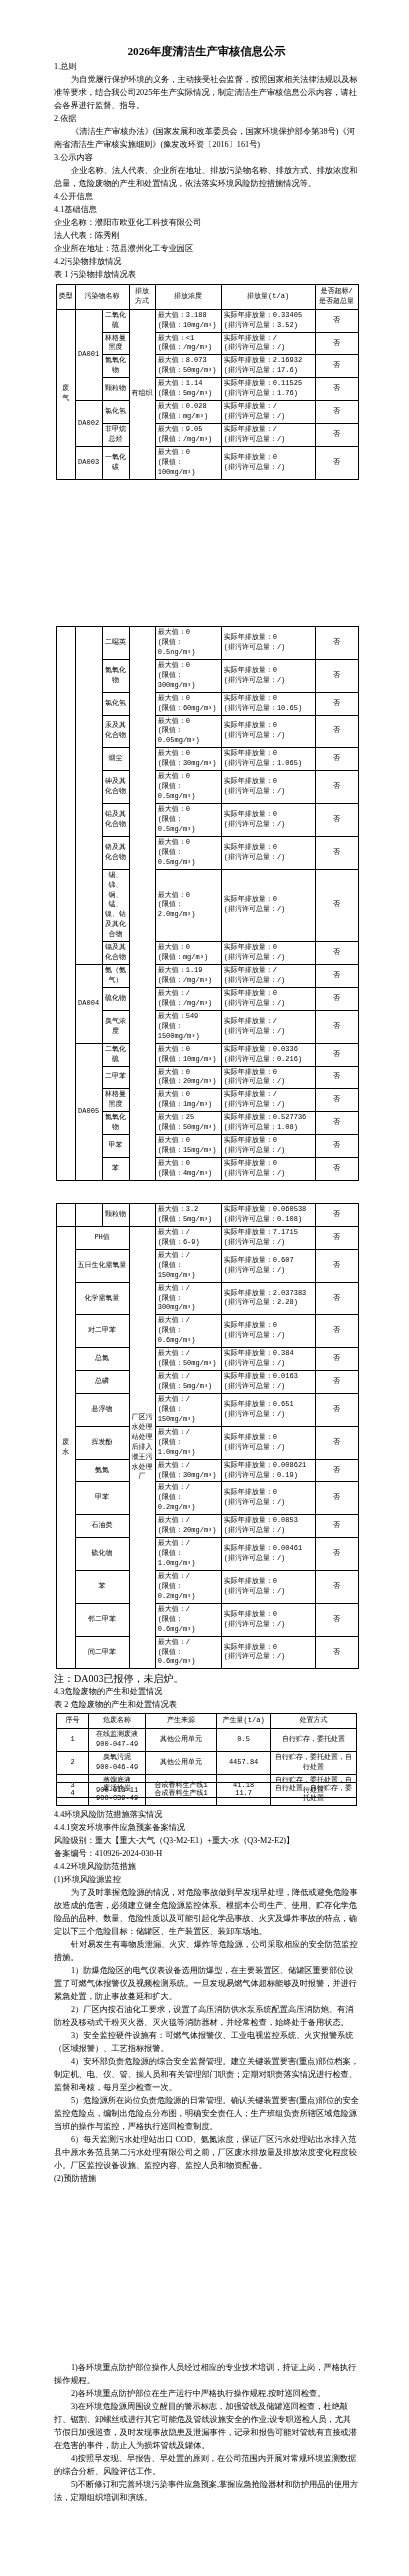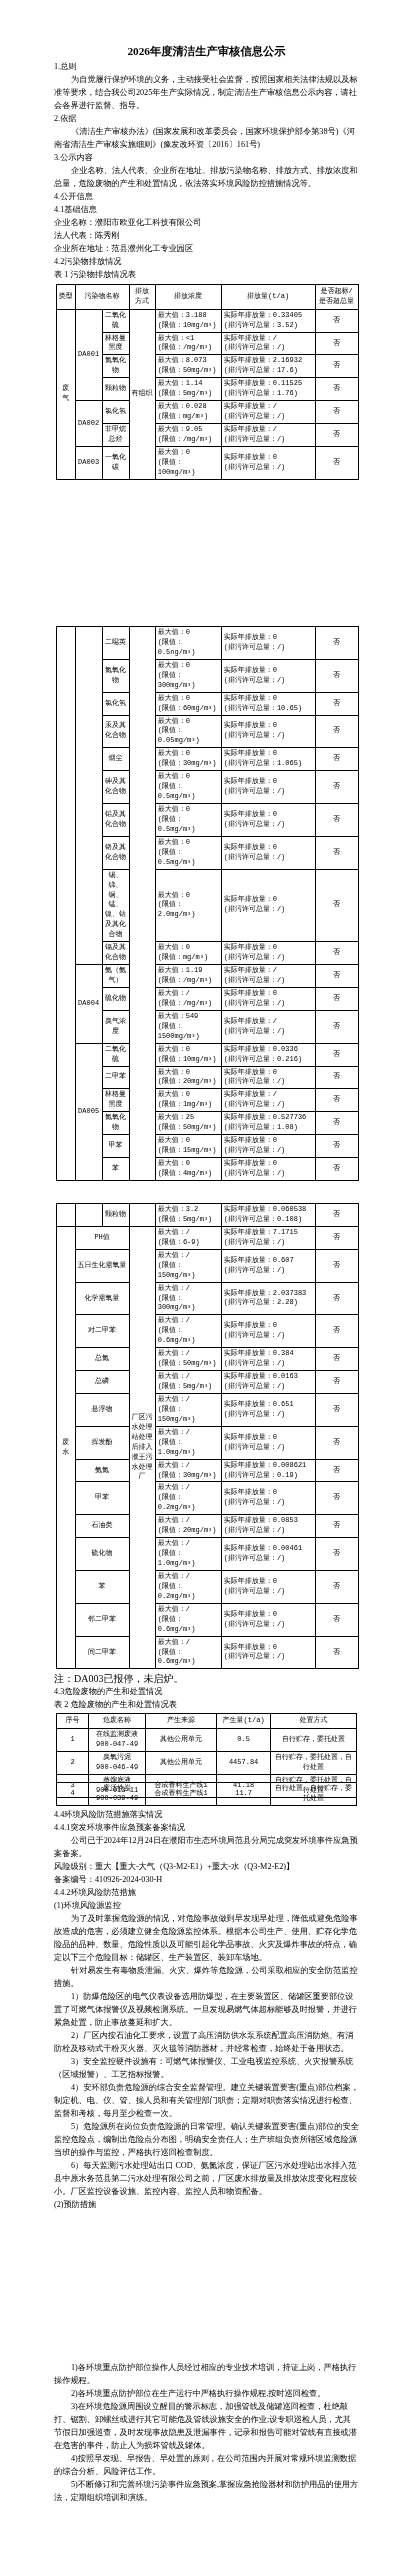--- a/index.html
+++ b/index.html
@@ -537,21 +537,20 @@
               <td>合成香料生产线1</td>
               <td>11.7</td>
               <td>自行处置，自行贮存，委托处置</td>
             </tr>
           </tbody>
         </table>
       </div>
     <div class="doc-text sp-sm">
         <div class="line h">4.4环境风险防范措施落实情况</div>
         <div class="line h">4.4.1突发环境事件应急预案备案情况</div>
-        <div class="line p">公司已于2024年12月24日在濮阳市生态环境局范县分局完成突发环境事件应急预案备案。</div>
         <div class="line h">风险级别：重大【重大-大气（Q3-M2-E1）+重大-水（Q3-M2-E2)】</div>
         <div class="line h">备案编号：410926-2024-030-H</div>
         <div class="line h">4.4.2环境风险防范措施</div>
         <div class="line h">(1)环境风险源监控</div>
         <div class="line p">为了及时掌握危险源的情况，对危险事故做到早发现早处理，降低或避免危险事故造成的危害，必须建立健全危险源监控体系。根据本公司生产、使用、贮存化学危险品的品种、数量、危险性质以及可能引起化学品事故、火灾及爆炸事故的特点，确定以下三个危险目标：储罐区、生产装置区、装卸车场地。</div>
         <div class="line p">针对易发生有毒物质泄漏、火灾、爆炸等危险源，公司采取相应的安全防范监控措施。</div>
         <div class="line p">1）防爆危险区的电气仪表设备选用防爆型，在主要装置区、储罐区重要部位设置了可燃气体报警仪及视频检测系统。一旦发现易燃气体超标能够及时报警，并进行紧急处置，防止事故蔓延和扩大。</div>
         <div class="line p">2）厂区内按石油化工要求，设置了高压消防供水泵系统配置高压消防炮、有消防栓及移动式干粉灭火器、灭火毯等消防器材，并经常检查，始终处于备用状态。</div>
         <div class="line p">3）安全监控硬件设施有：可燃气体报警仪、工业电视监控系统、火灾报警系统（区域报警）、工艺指标报警。</div>
         <div class="line p">4）安环部负责危险源的综合安全监督管理。建立关键装置要害(重点)部位档案，制定机、电、仪、管、操人员和有关管理部门职责；定期对职责落实情况进行检查、监督和考核，每月至少检查一次。</div>

